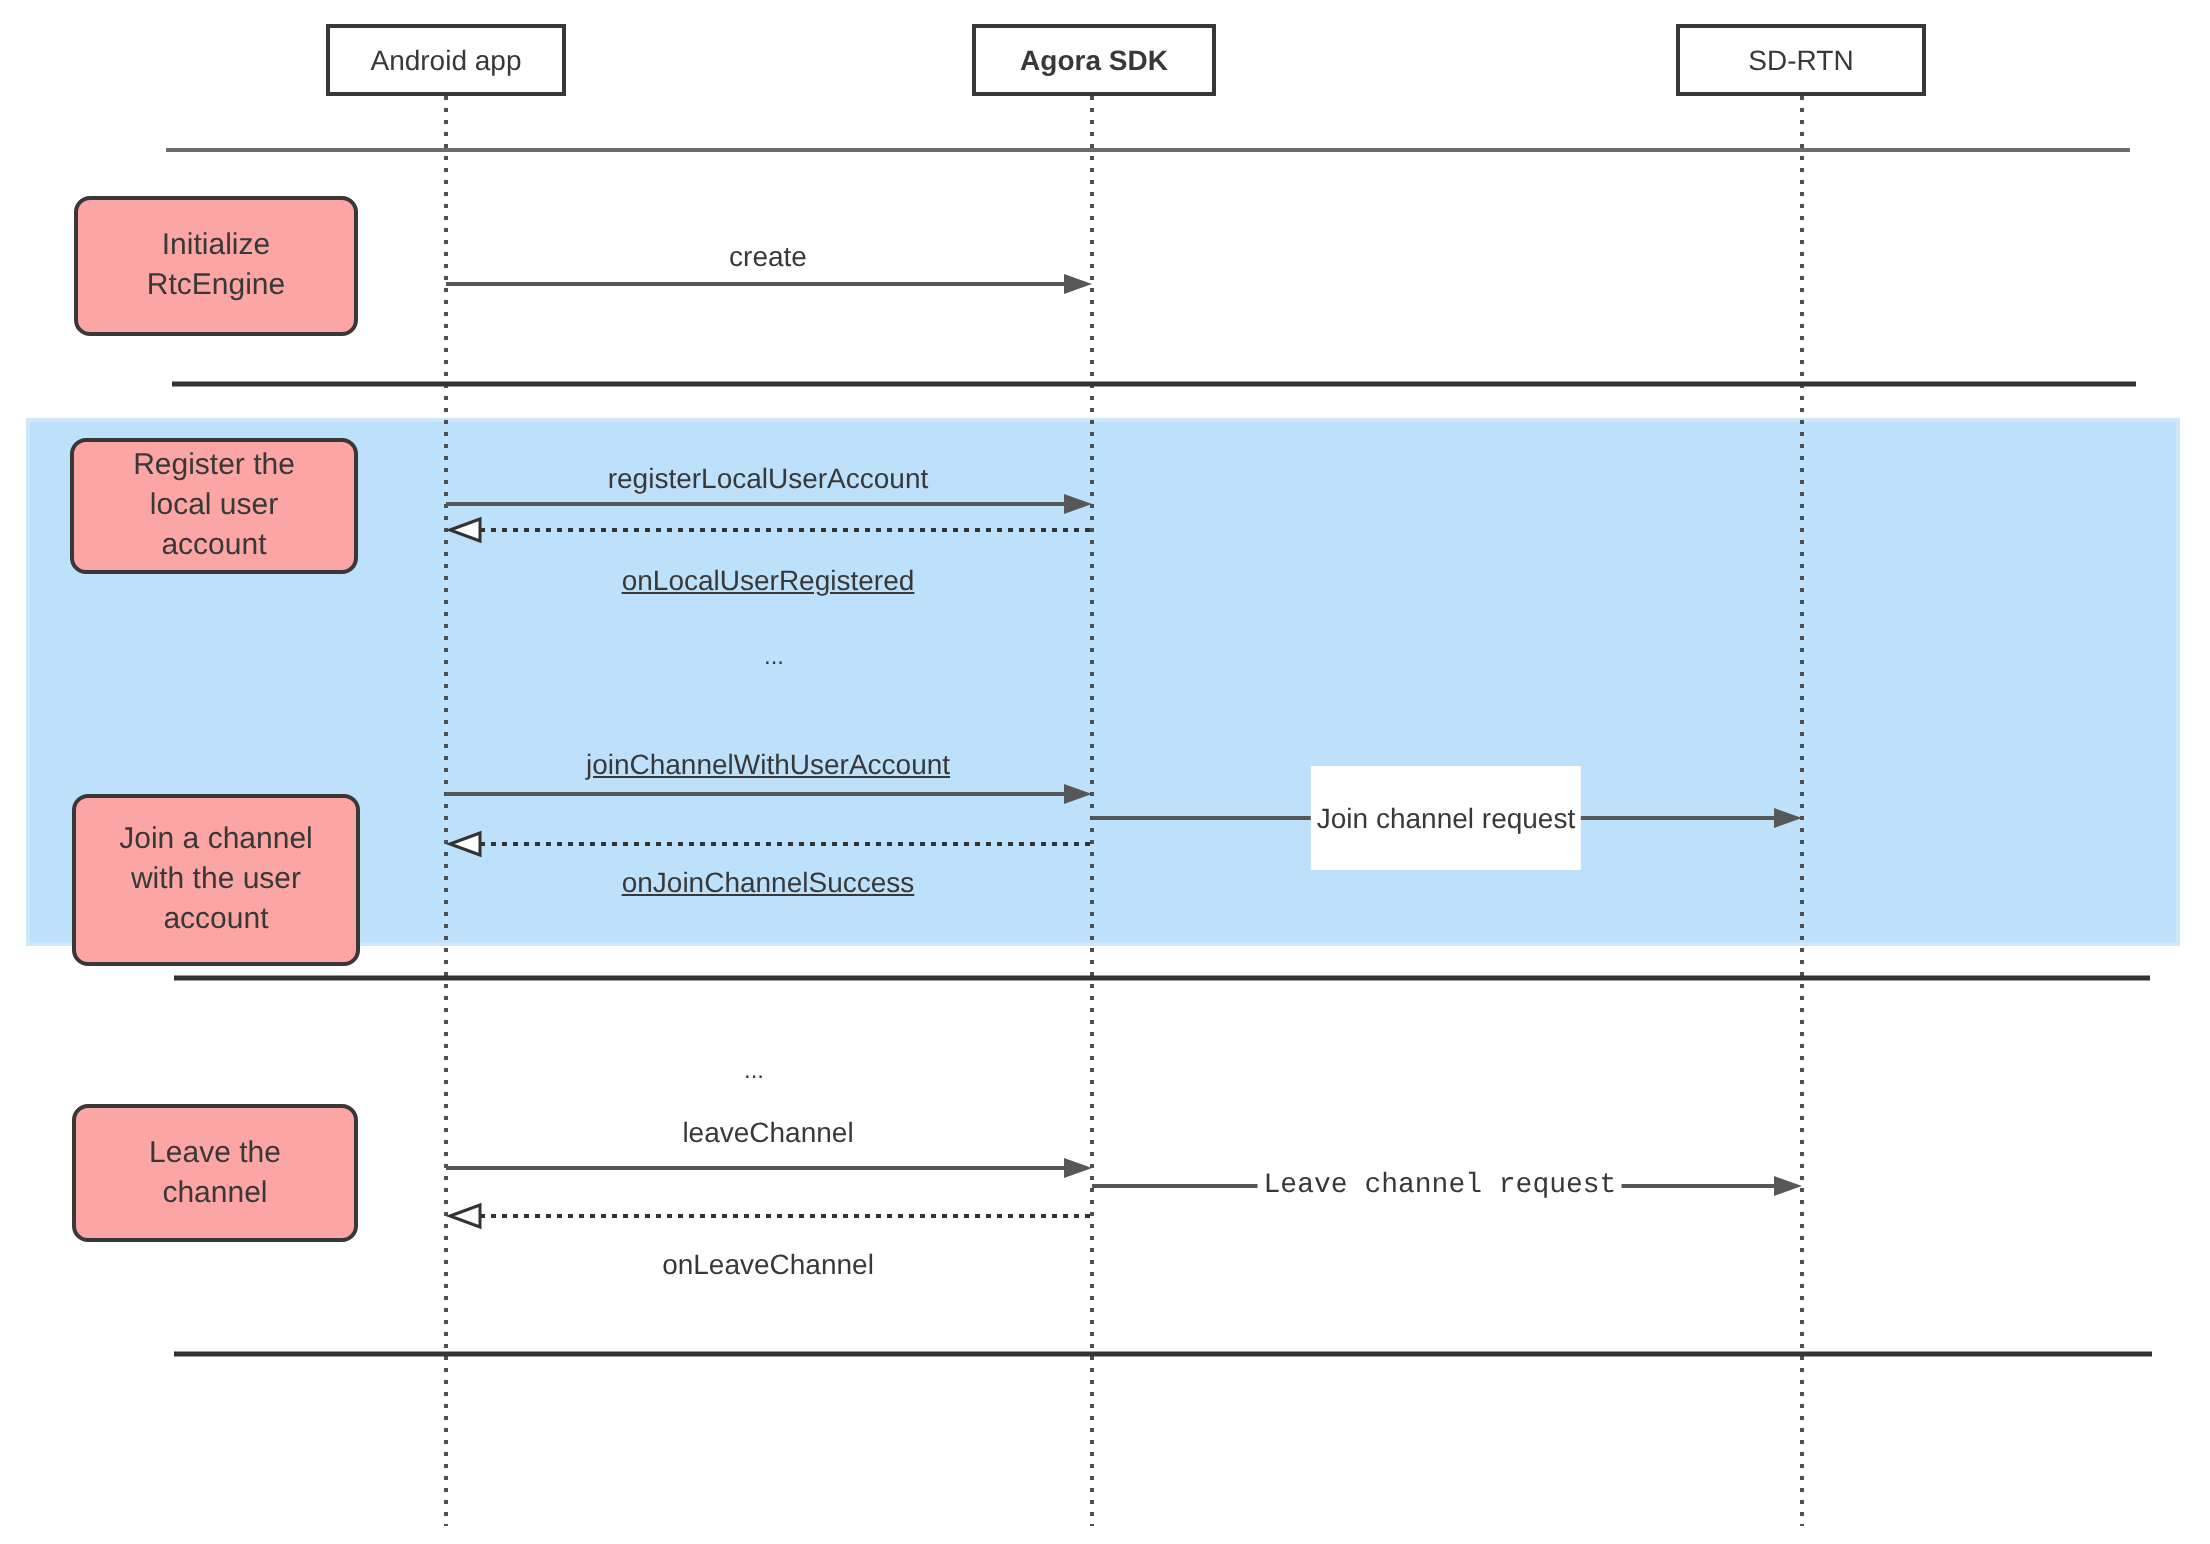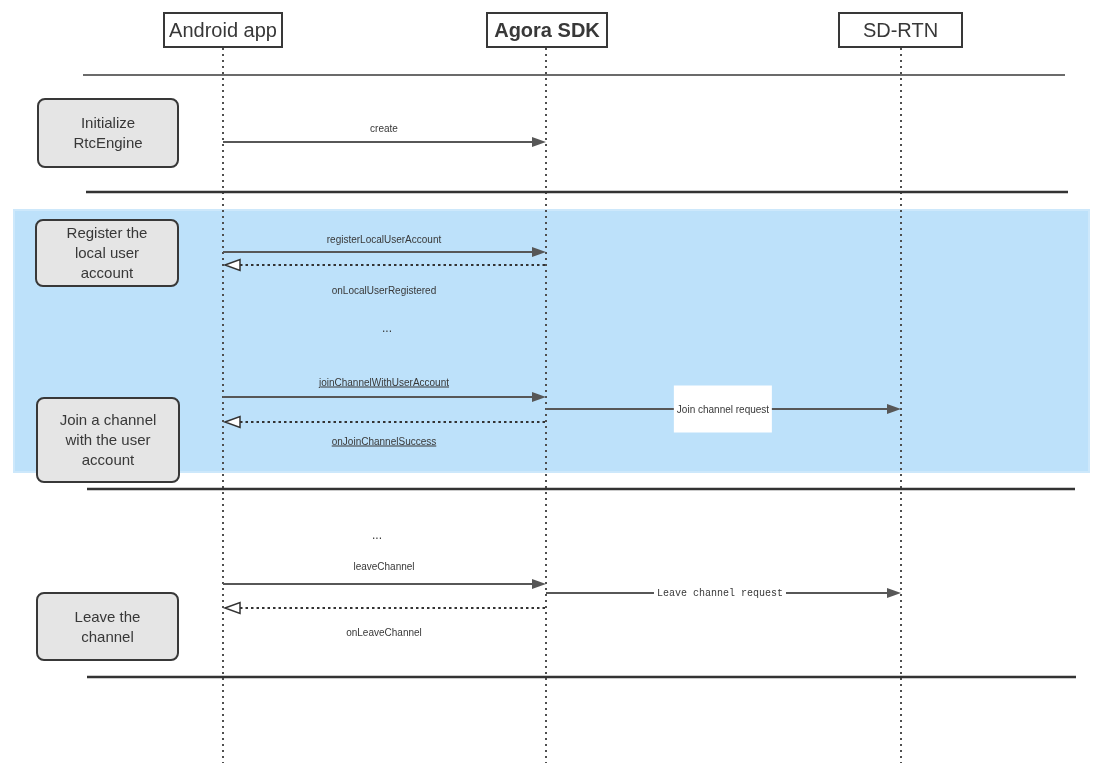--- a/index.html
+++ b/index.html
@@ -21,40 +21,40 @@
   svg.connector-layer{
     position:absolute;left:0;top:0;width:1105px;height:772px;
     pointer-events:none;
   }
   .actor-box{
     position:absolute;top:12px;height:36px;
     background:#ffffff;
     border:2px solid #383838;
     box-sizing:border-box;
     display:flex;align-items:center;justify-content:center;
-    font-size:20px;
+    font-size:14px;
     z-index:3;
   }
   .activity-box{
     position:absolute;
-    background:#e5e5e5;
+    background:#fca5a5;
     border:2px solid #383838;
     border-radius:8px;
     box-sizing:border-box;
     display:flex;align-items:center;justify-content:center;
     text-align:center;
     font-size:15px;line-height:20px;
     z-index:3;
     padding:4px 14px;
   }
   .msg-label{
     position:absolute;
     transform:translate(-50%,-50%);
     white-space:nowrap;
-    font-size:10px;
+    font-size:14px;
     z-index:2;
     color:#383838;
   }
   .msg-label.on-line{
     background:#ffffff;
     padding:18px 3px;
   }
   .msg-label.ellipsis{
     font-size:12px;
   }
@@ -135,29 +135,29 @@
 
   <div class="activity-box" style="left:37px;top:98px;width:142px;height:70px;">
     <span>Initialize RtcEngine</span>
   </div>
   <div class="activity-box" style="left:35px;top:219px;width:144px;height:68px;">
     <span>Register the local user account</span>
   </div>
   <div class="activity-box" style="left:36px;top:366px;width:144px;height:86px;margin-top:31px;">
     <span>Join a channel with the user account</span>
   </div>
-  <div class="activity-box" style="left:36px;top:552px;width:143px;height:69px;margin-top:40px;">
+  <div class="activity-box" style="left:36px;top:552px;width:143px;height:69px;">
     <span>Leave the channel</span>
   </div>
 
   <div class="msg-label" style="left:384px;top:128px;">create</div>
 
   <div class="msg-label" style="left:384px;top:239px;">registerLocalUserAccount</div>
 
-  <div class="msg-label" style="left:384px;top:290px;">onLocalUserRegistered</div>
+  <div class="msg-label" style="left:384px;top:290px;text-decoration:underline;">onLocalUserRegistered</div>
 
   <div class="msg-label ellipsis" style="left:387px;top:328px;">...</div>
 
   <div class="msg-label" style="left:384px;top:382px;text-decoration:underline;">joinChannelWithUserAccount</div>
 
   <div class="msg-label on-line" style="left:723px;top:409px;">Join channel request</div>
 
   <div class="msg-label" style="left:384px;top:441px;text-decoration:underline;">onJoinChannelSuccess</div>
 
   <div class="msg-label ellipsis" style="left:377px;top:535px;">...</div>

